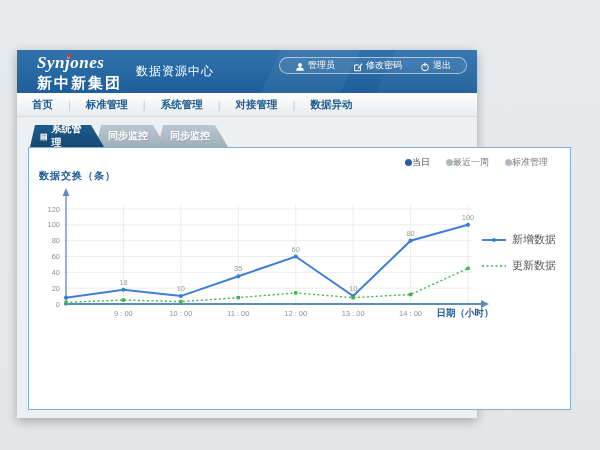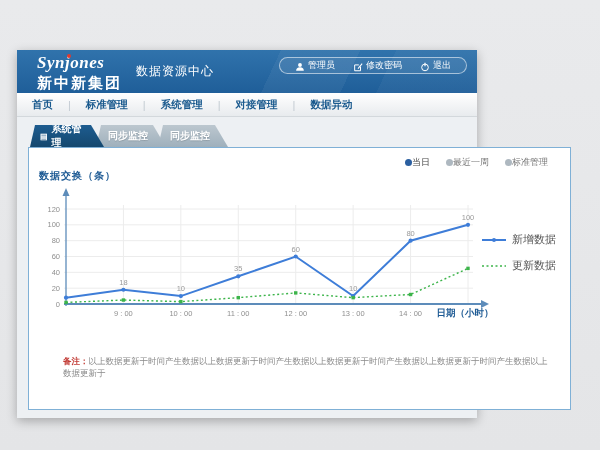--- a/index.html
+++ b/index.html
@@ -227,18 +227,15 @@
           </svg>
           <span>新增数据</span>
         </div>
         <div class="legend-entry">
           <svg width="24" height="8">
             <line x1="0" y1="4" x2="24" y2="4" stroke="#3cb44a" stroke-width="1.4" stroke-dasharray="2,2.5"></line>
           </svg>
           <span>更新数据</span>
         </div>
       </div>
-    <div class="note">
-      <span class="note-prefix">备注：</span><span>以上数据更新于时间产生数据以上数据更新于时间产生数据以上数据更新于时间产生数据以上数据更新于时间产生数据以上数据更新于</span>
-    </div>
   </div>
 
 </div>
 
 </body></html>

